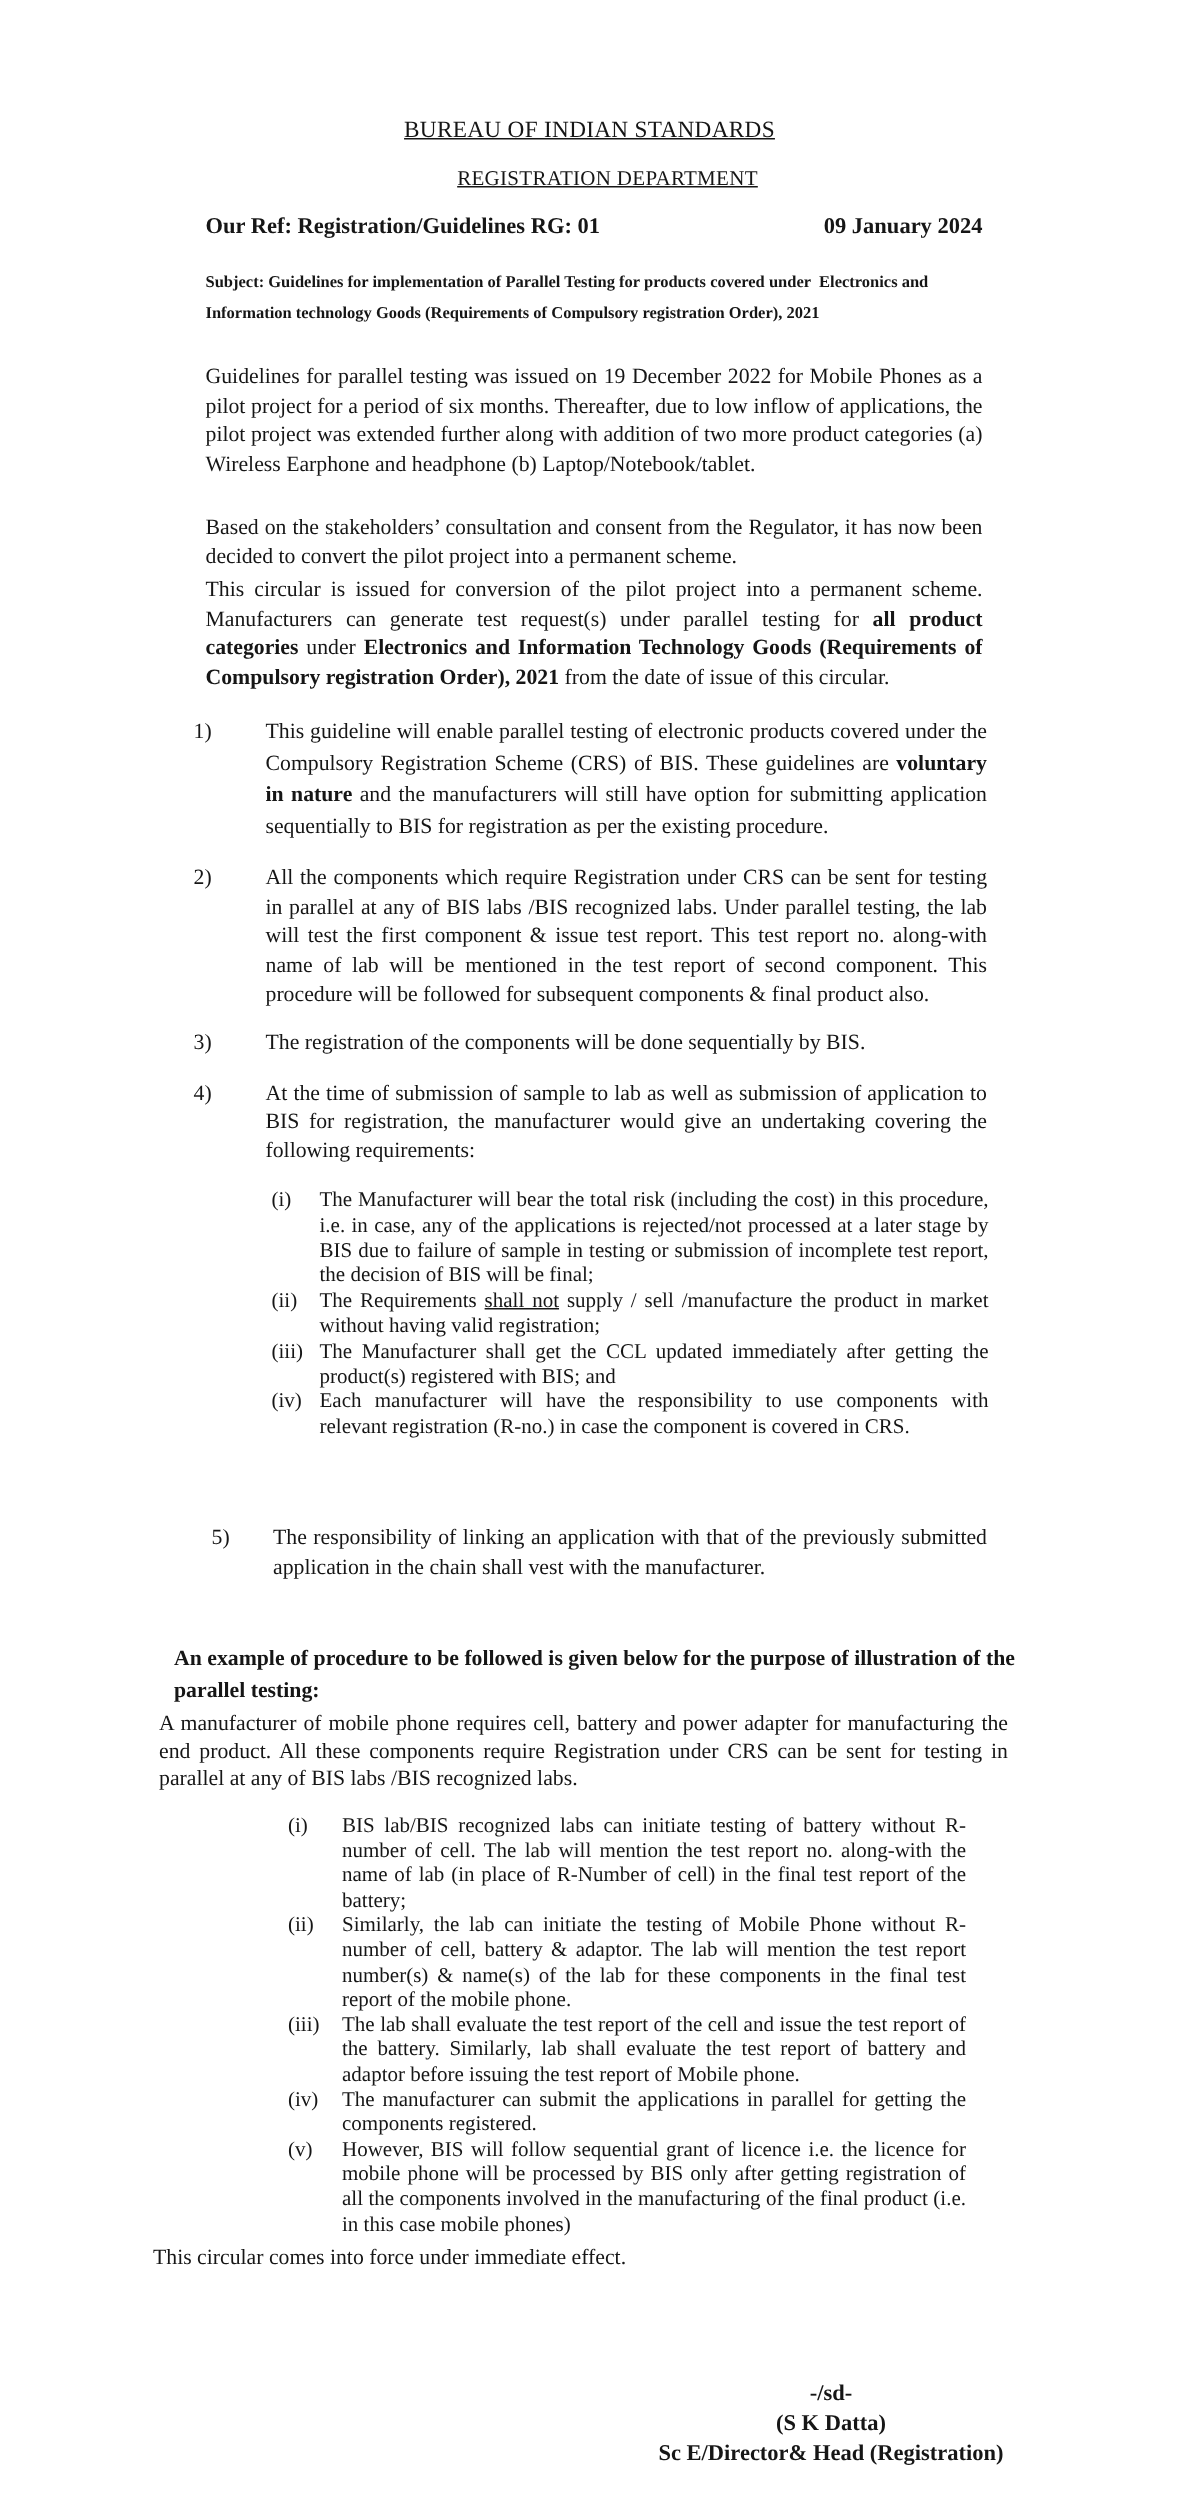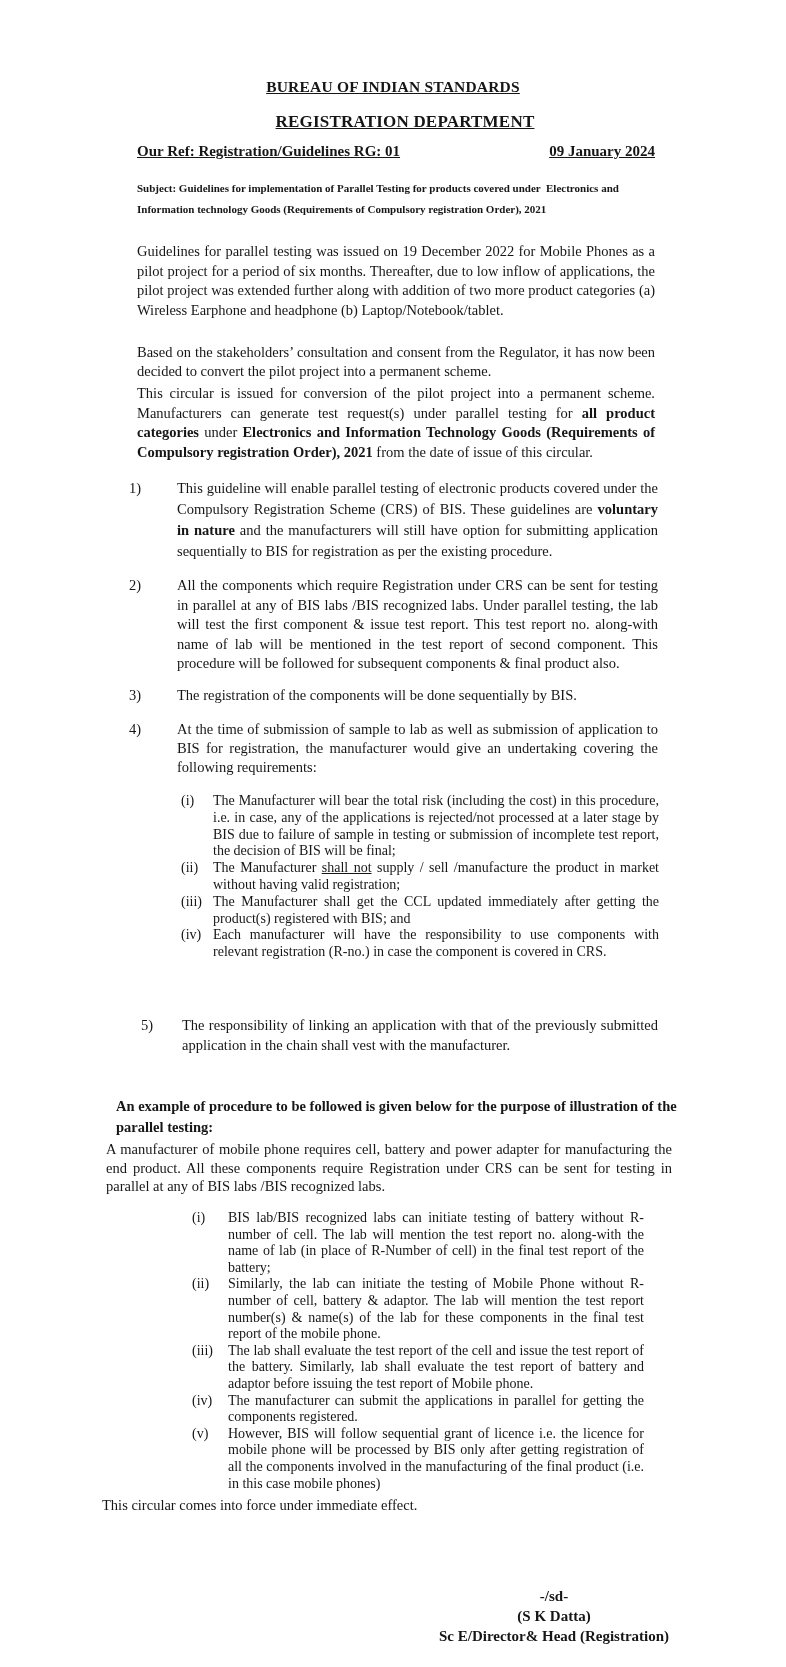--- a/index.html
+++ b/index.html
@@ -7,29 +7,29 @@
     position:relative;
     width:786px; height:1667px;
     background:#ffffff;
     color:#161616;
     font-family:"Liberation Serif","DejaVu Serif",serif;
     font-size:14.5px;
     overflow:hidden;
   }
   .abs { position:absolute; }
   .center { text-align:center; left:0; right:0; }
-  .bold { font-weight:bold; }
+  .bold { font-weight:normal; }
   .ul { text-decoration:underline; }
   b { font-weight:bold; }
   .u { text-decoration:underline; }
 
   .doc-title   { top:78px;  font-size:15.5px; letter-spacing:.2px; }
-  .dept-title  { top:112px; font-size:17px; letter-spacing:.2px;padding-left:24px; }
+  .dept-title  { top:112px; font-size:14px; letter-spacing:.2px;padding-left:24px; }
 
-  .ref-row { top:143px; left:137px; width:518px; display:flex; justify-content:space-between; font-weight:bold; font-size:15px;text-decoration:underline; }
+  .ref-row { top:143px; left:137px; width:518px; display:flex; justify-content:space-between; font-weight:bold; font-size:15px; }
 
   .subject { top:178px; left:137px; width:530px; font-weight:bold; font-size:11px; line-height:21px; white-space:pre-wrap; }
 
   .para { left:137px; width:518px; line-height:19.5px; text-align:justify; }
   .p1 { top:242px; }
   .p2 { top:343px; line-height:19px; }
   .p3 { top:384px; }
 
   .li { display:flex; }
   .li .num  { flex:none; }
@@ -99,21 +99,21 @@
     <span class="body">At the time of submission of sample to lab as well as submission of application to BIS for registration, the manufacturer would give an undertaking covering the following requirements:</span>
   </div>
 
   <div class="abs und">
     <div class="li">
       <span class="num">(i)</span>
       <span class="body">The Manufacturer will bear the total risk (including the cost) in this procedure, i.e. in case, any of the applications is rejected/not processed at a later stage by BIS due to failure of sample in testing or submission of incomplete test report, the decision of BIS will be final;</span>
     </div>
     <div class="li">
       <span class="num">(ii)</span>
-      <span class="body"><span>The Manufacturer </span><span class="u">shall not</span><span> supply / sell /manufacture the product in market without having valid registration;</span></span>
+      <span class="body"><span>The Requirements </span><span class="u">shall not</span><span> supply / sell /manufacture the product in market without having valid registration;</span></span>
     </div>
     <div class="li">
       <span class="num">(iii)</span>
       <span class="body">The Manufacturer shall get the CCL updated immediately after getting the product(s) registered with BIS; and</span>
     </div>
     <div class="li">
       <span class="num">(iv)</span>
       <span class="body">Each manufacturer will have the responsibility to use components with relevant registration (R-no.) in case the component is covered in CRS.</span>
     </div>
   </div>

